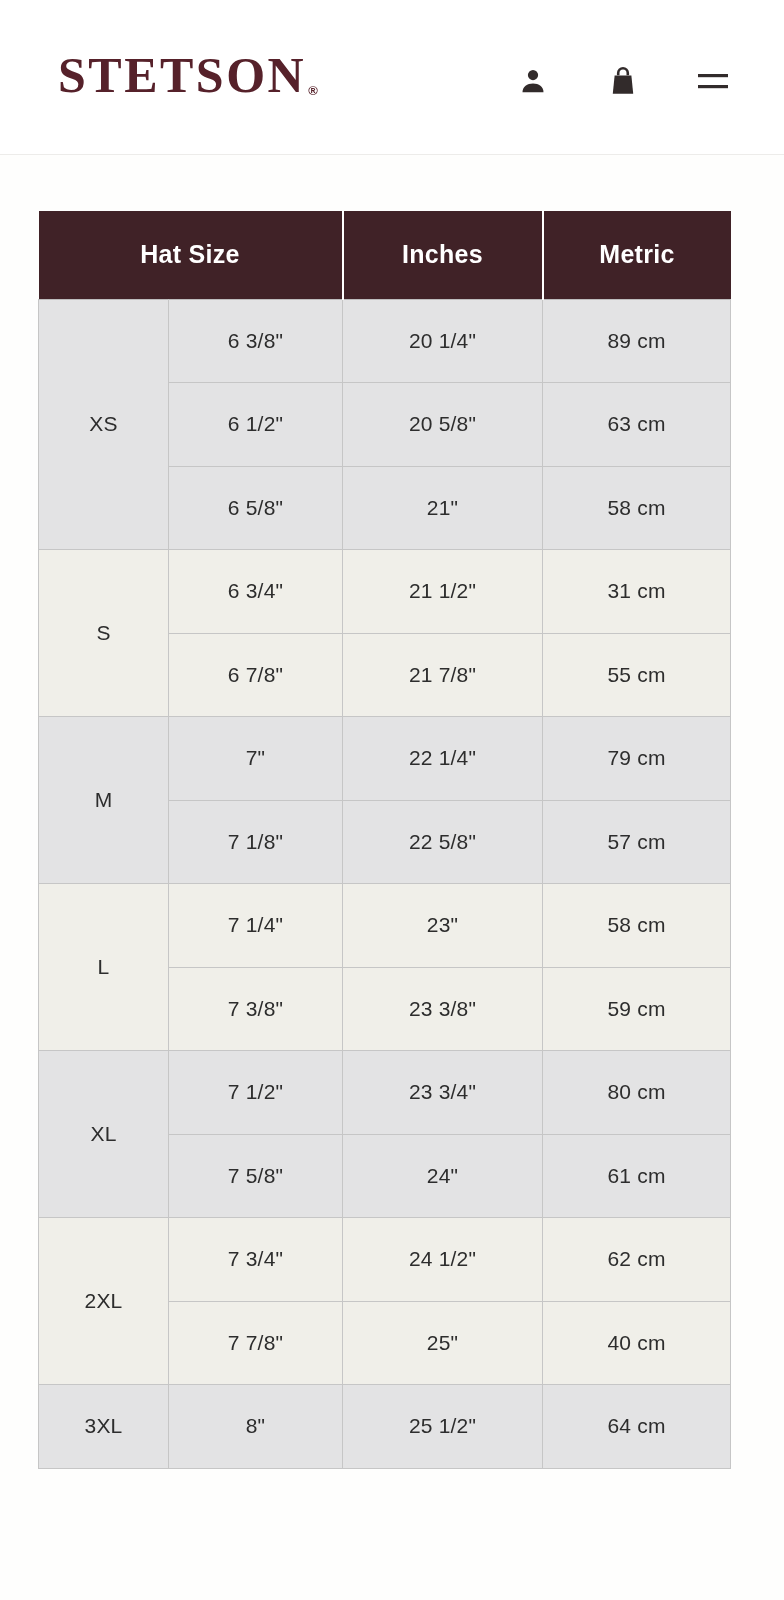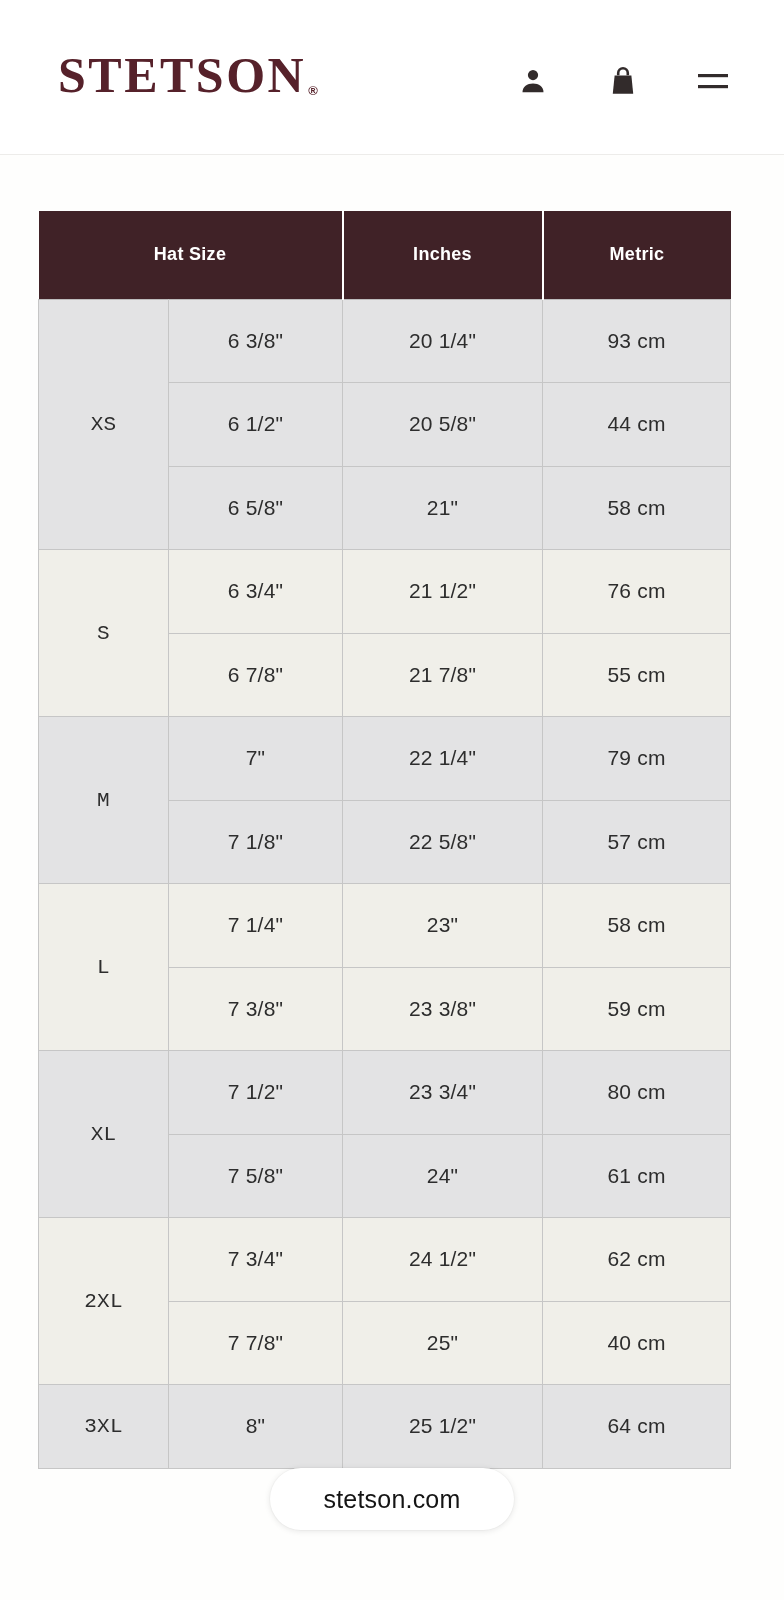--- a/index.html
+++ b/index.html
@@ -87,21 +87,21 @@
   }
 
   table.size-table col.c-size   { width: 130px; }
   table.size-table col.c-hat    { width: 174px; }
   table.size-table col.c-inch   { width: 200px; }
   table.size-table col.c-metric { width: 188px; }
 
   table.size-table thead th {
     background: #402227;
     color: #FFFFFF;
-    font-size: 18px;
+    font-size: 25px;
     font-weight: 700;
     letter-spacing: 0.3px;
     height: 88px;
     text-align: center;
     vertical-align: middle;
     border-right: 2px solid #FFFFFF;
   }
   table.size-table thead th:last-child { border-right: none; }
 
   table.size-table td {
@@ -110,21 +110,21 @@
     vertical-align: middle;
     font-size: 21px;
     color: #2D2D2D;
     border: 1px solid #C6C6C6;
     letter-spacing: 0.2px;
   }
 
   tr.band-grey  td { background: #E3E3E4; }
   tr.band-cream td { background: #F0EFE9; }
 
-  td.size-cell { font-size: 21px; color: #2D2D2D; font-family: Liberation Mono, monospace; }
+  td.size-cell { font-size: 21px; color: #2D2D2D; }
 
   
   tr.group-start td { border-top: 1px solid #BDBDBD; }
 
   
   .footer-pill-area {
     position: absolute;
     left: 0;
     top: 1468px;
     width: 784px;
@@ -198,37 +198,37 @@
           <th colspan="2">Hat Size</th>
           <th>Inches</th>
           <th>Metric</th>
         </tr>
       </thead>
       <tbody id="table-body">
           <tr class="band-grey group-start">
             <td class="size-cell" rowspan="3">XS</td>
             <td>6 3/8"</td>
             <td>20 1/4"</td>
-            <td>93 cm</td>
+            <td>89 cm</td>
           </tr>
           <tr class="band-grey">
             <td>6 1/2"</td>
             <td>20 5/8"</td>
-            <td>44 cm</td>
+            <td>63 cm</td>
           </tr>
           <tr class="band-grey">
             <td>6 5/8"</td>
             <td>21"</td>
             <td>58 cm</td>
           </tr>
           <tr class="band-cream group-start">
             <td class="size-cell" rowspan="2">S</td>
             <td>6 3/4"</td>
             <td>21 1/2"</td>
-            <td>76 cm</td>
+            <td>31 cm</td>
           </tr>
           <tr class="band-cream">
             <td>6 7/8"</td>
             <td>21 7/8"</td>
             <td>55 cm</td>
           </tr>
           <tr class="band-grey group-start">
             <td class="size-cell" rowspan="2">M</td>
             <td>7"</td>
             <td>22 1/4"</td>
@@ -275,17 +275,14 @@
           <tr class="band-grey group-start">
             <td class="size-cell" rowspan="1">3XL</td>
             <td>8"</td>
             <td>25 1/2"</td>
             <td>64 cm</td>
           </tr>
         </tbody>
     </table>
   </div>
 
-  <div class="footer-pill-area">
-    <div class="footer-pill">stetson.com</div>
-  </div>
 
 </div>
 
 </body></html>

